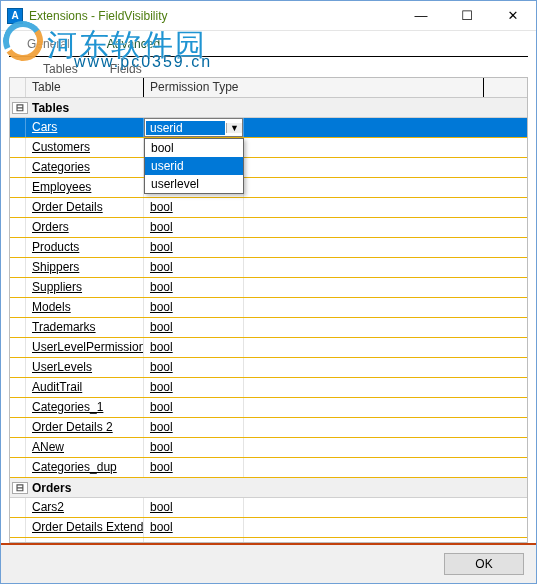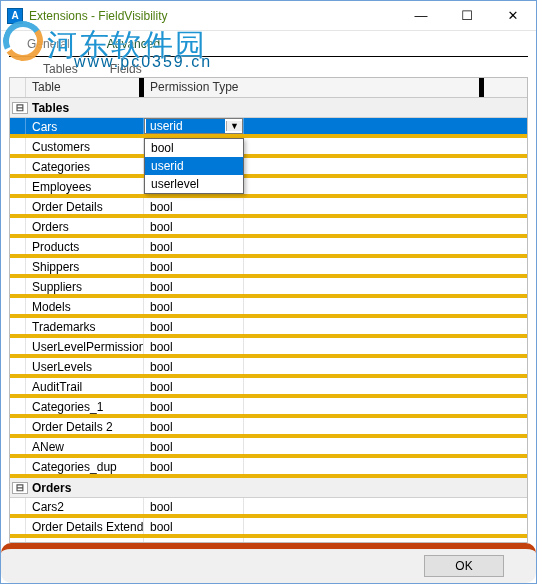--- a/index.html
+++ b/index.html
@@ -13,43 +13,43 @@
 
   .tabs-upper { display:flex; height:24px; border-bottom:1px solid #000; margin:2px 8px 0 8px; position:relative; }
   .tabs-upper .tab { padding:4px 18px 3px 18px; font-size:12px; color:#14532d; cursor:pointer; }
   .tabs-upper .tab.active { color:#737373; }
   .tabs-upper .divider { width:1px; background:#444; height:20px; margin-top:2px;}
   .tabs-lower { display:flex; margin:2px 8px 0 26px; }
   .tabs-lower .tab { padding:3px 16px; color:#555; cursor:pointer; }
 
   .content { position:absolute; left:8px; right:8px; top:76px; bottom:40px; border:1px solid #bdbdbd; background:#fff; overflow:hidden; }
   .grid-header { height:20px; display:flex; background:#f5f5f5; border-bottom:1px solid #c8c8c8;}
-  .grid-header .hcell { padding:2px 6px; border-right:5px solid #000000; font-size:12px; color:#333; }
+  .grid-header .hcell { padding:2px 6px; border-right:1px solid #000000; font-size:12px; color:#333; }
   .hcell.c0 { width:16px; border-right:1px solid #d8d8d8; }
   .hcell.c1 { width:118px; }
   .hcell.c2 { width:340px; }
   .grid-body { position:absolute; left:0; right:0; top:20px; bottom:0; overflow-y:scroll; overflow-x:hidden; }
   .group-row { display:flex; align-items:center; height:20px; background:#f0f0f0; border-bottom:1px solid #d0d0d0; font-weight:bold; }
   .group-toggle { width:16px; text-align:center; font-size:10px; color:#555; cursor:pointer; border:1px solid #aaa; height:12px; line-height:10px; margin:0 2px; background:#fff;}
   .group-label { padding-left:2px; }
-  .data-row { display:flex; height:20px; border-bottom:4px solid #eab308; }
+  .data-row { display:flex; height:20px; border-bottom:1px solid #eab308;text-decoration:underline; }
   .data-row.selected { background:#0078d7; color:#fff; }
   .cell { border-right:1px solid #e4e4e4; padding:2px 6px; overflow:hidden; white-space:nowrap; }
   .cell.c0 { width:16px; padding:0; border-right:1px solid #e4e4e4;}
   .cell.c1 { width:118px; }
   .cell.c2 { width:100px; position:relative;}
   .data-row.selected .cell { border-right-color:rgba(255,255,255,0.3);}
   .combo { position:absolute; left:0; top:0; right:0; bottom:0; display:flex; align-items:center; background:#fff; color:#000; border:1px solid #7a7a7a;}
   .combo .combo-text { flex:1; padding:0 4px; background:#0078d7; color:#fff; margin:1px; height:14px; line-height:14px;}
   .combo .combo-arrow { width:16px; text-align:center; border-left:1px solid #aaa; background:#efefef; color:#000; font-size:9px;}
   .dropdown { position:absolute; z-index:50; left:150px; width:100px; background:#fff; border:1px solid #666; box-shadow:2px 2px 4px rgba(0,0,0,0.25);}
   .dropdown .opt { padding:2px 6px; height:18px; line-height:14px; font-size:12px; cursor:pointer;}
   .dropdown .opt.sel { background:#0078d7; color:#fff; }
 
-  .buttonbar { position:absolute; left:0; right:0; bottom:0; height:40px; background:#f0f0f0; display:flex; align-items:center; justify-content:flex-end; padding-right:32px; border-top:6px solid #c2410c;border-radius:10px;}
+  .buttonbar { position:absolute; left:0; right:0; bottom:0; height:40px; background:#f0f0f0; display:flex; align-items:center; justify-content:flex-end; padding-right:12px; border-top:2px solid #c2410c;}
   .buttonbar button { width:80px; height:22px; font-size:12px; background:#e1e1e1; border:1px solid #adadad; cursor:pointer;}
 
   
   .wm-logo { position:absolute; left:2px; top:20px; width:46px; height:46px; pointer-events:none; opacity:.95; z-index:200;}
   .wm-logo .arc { position:absolute; width:40px; height:40px; border:6px solid transparent; border-radius:50%; }
   .wm-logo .a1 { border-top-color:#3fa9df; border-left-color:#3fa9df; transform:rotate(20deg);}
   .wm-logo .a2 { border-bottom-color:#f2a23c; border-right-color:#f2a23c; transform:rotate(10deg);}
   .wm-text { position:absolute; left:46px; top:24px; font-size:30px; color:#1f94d2; font-weight:normal; letter-spacing:2px; pointer-events:none; z-index:200; text-shadow:0 0 2px #fff; font-family:"Microsoft YaHei","SimHei",sans-serif;}
   .wm-url { position:absolute; left:56px; top:52px; font-size:16px; color:#0369a1; letter-spacing:2px; pointer-events:none; z-index:200; text-shadow:0 0 2px #fff; font-family:Arial,sans-serif;margin-left:17px;}
 

